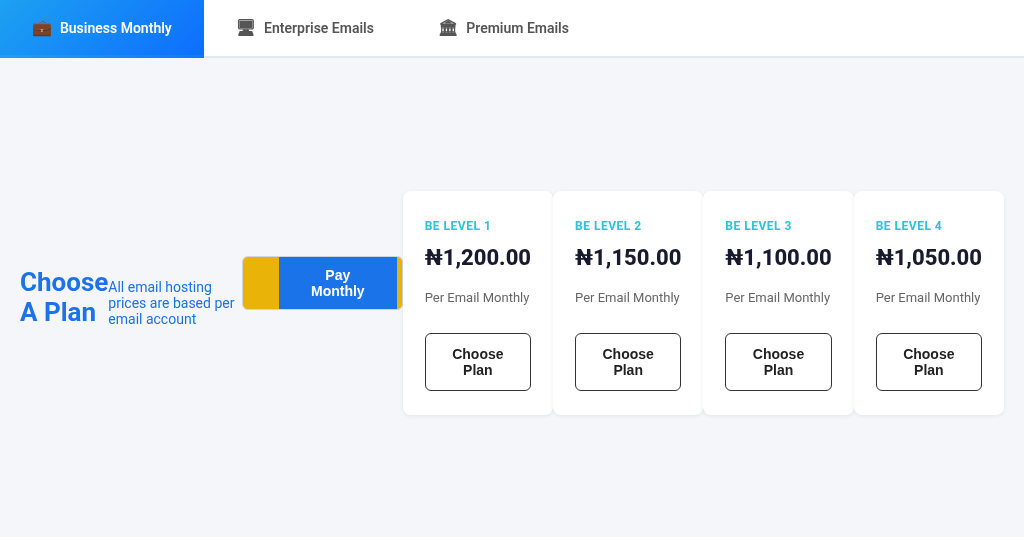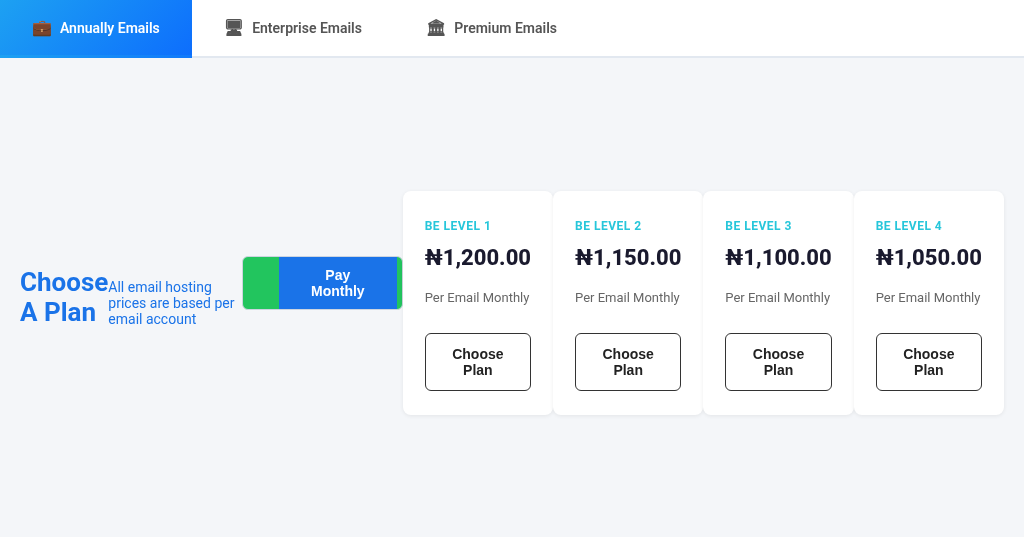--- a/index.html
+++ b/index.html
@@ -61,21 +61,21 @@
       color: #1a73e8;
     }
 
     
     .toggle-group {
       display: flex;
       border: 1.5px solid #cdd5e0;
       border-radius: 6px;
       overflow: hidden;
       margin-bottom: 40px;
-      background: #22c55e;
+      background: #eab308;
       padding-left: 36px;
     }
     .toggle-btn {
       padding: 10px 32px;
       font-size: 14px;
       font-weight: 600;
       cursor: pointer;
       border: none;
       background: transparent;
       color: #555;
@@ -139,21 +139,21 @@
       text-align: center;
       width: 100%;
     }
   </style>
 </head>
 <body>
 
 <nav class="tab-bar">
   <div class="tab-item active">
     <span class="tab-icon">💼</span>
-    <span>Annually Emails</span>
+    <span>Business Monthly</span>
   </div>
   <div class="tab-item">
     <span class="tab-icon">🖥</span>
     <span>Enterprise Emails</span>
   </div>
   <div class="tab-item">
     <span class="tab-icon">🏛</span>
     <span>Premium Emails</span>
   </div>
 </nav>

